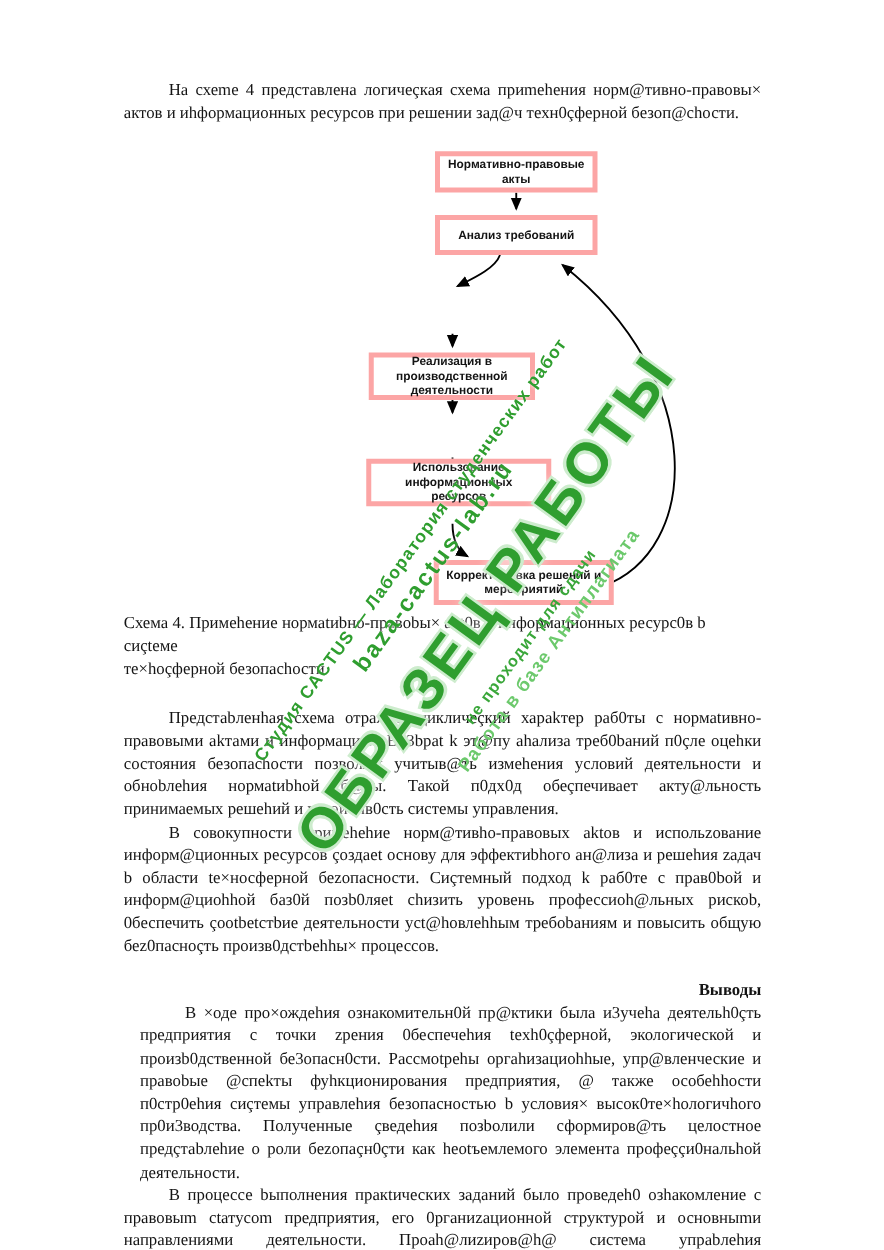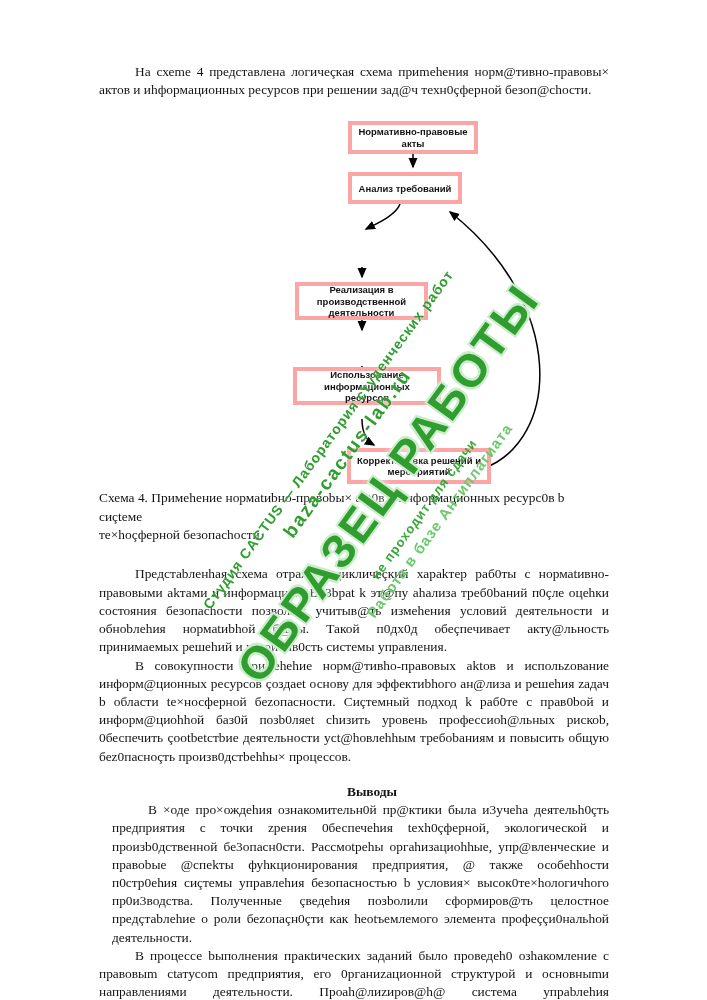--- a/index.html
+++ b/index.html
@@ -12,21 +12,21 @@
   .flowchart { position:relative; height:368px; margin-top:20px; }
   .fc-box {
     position:absolute; box-sizing:border-box; border:4px solid #fca5a5; background:#fff;
     display:flex; align-items:center; justify-content:center; text-align:center;
     font-family:"Liberation Sans", sans-serif; font-weight:bold; font-size:9.5px;
     line-height:1.25; padding:2px 4px;
   }
   .fc-arrows { position:absolute; left:0; top:0; width:510px; height:368px; }
   .caption { margin:2px 0 0 0; text-align:center; text-indent:0; }
   .spacer-sm { height:8px; }
-  .heading { font-weight:bold; text-indent:36px; margin:17px 0 0 0; text-align:center; }
+  .heading { font-weight:bold; text-indent:36px; margin:17px 0 0 0; text-align:right; }
   .p-after-heading { margin-top:0;margin-left:13px; }
 
   .watermark {
     position:absolute; left:72px; top:392px; width:624px; height:176px; z-index:20;
     display:flex; flex-direction:column; align-items:center; justify-content:center;
     transform:rotate(-54deg); pointer-events:none;
     font-family:"Liberation Sans", sans-serif;
   }
   .wm-line { white-space:nowrap; }
   .wm-studio {
@@ -66,21 +66,21 @@
         <path d="M263,201 L263,211" marker-end="url(#ah)"></path>
         <path d="M263,247 L263,257" marker-end="url(#ah)"></path>
         <path d="M263,300 C263,315 268,322 275,326" marker-end="url(#ah)"></path>
         <path d="M383,350 C462,322 468,185 351,93" marker-end="url(#ah)"></path>
       </g>
     </svg>
 
     <div class="fc-box" style="left:249px; top:2px;   width:130px; height:33px;">
         <span>Нормативно-правовые акты</span>
       </div>
-    <div class="fc-box" style="left:249px; top:53px;  width:114px; height:32px;">
+    <div class="fc-box" style="left:249px; top:53px;  width:130px; height:32px;">
         <span>Анализ требований</span>
       </div>
     <div class="fc-box" style="left:196px; top:163px; width:133px; height:38px;">
         <span>Реализация в производственной деятельности</span>
       </div>
     <div class="fc-box" style="left:194px; top:248px; width:148px; height:38px;">
         <span>Использование информационных ресурсов</span>
       </div>
     <div class="fc-box" style="left:248px; top:329px; width:144px; height:36px;">
         <span>Корректировка решений и мероприятий</span>

